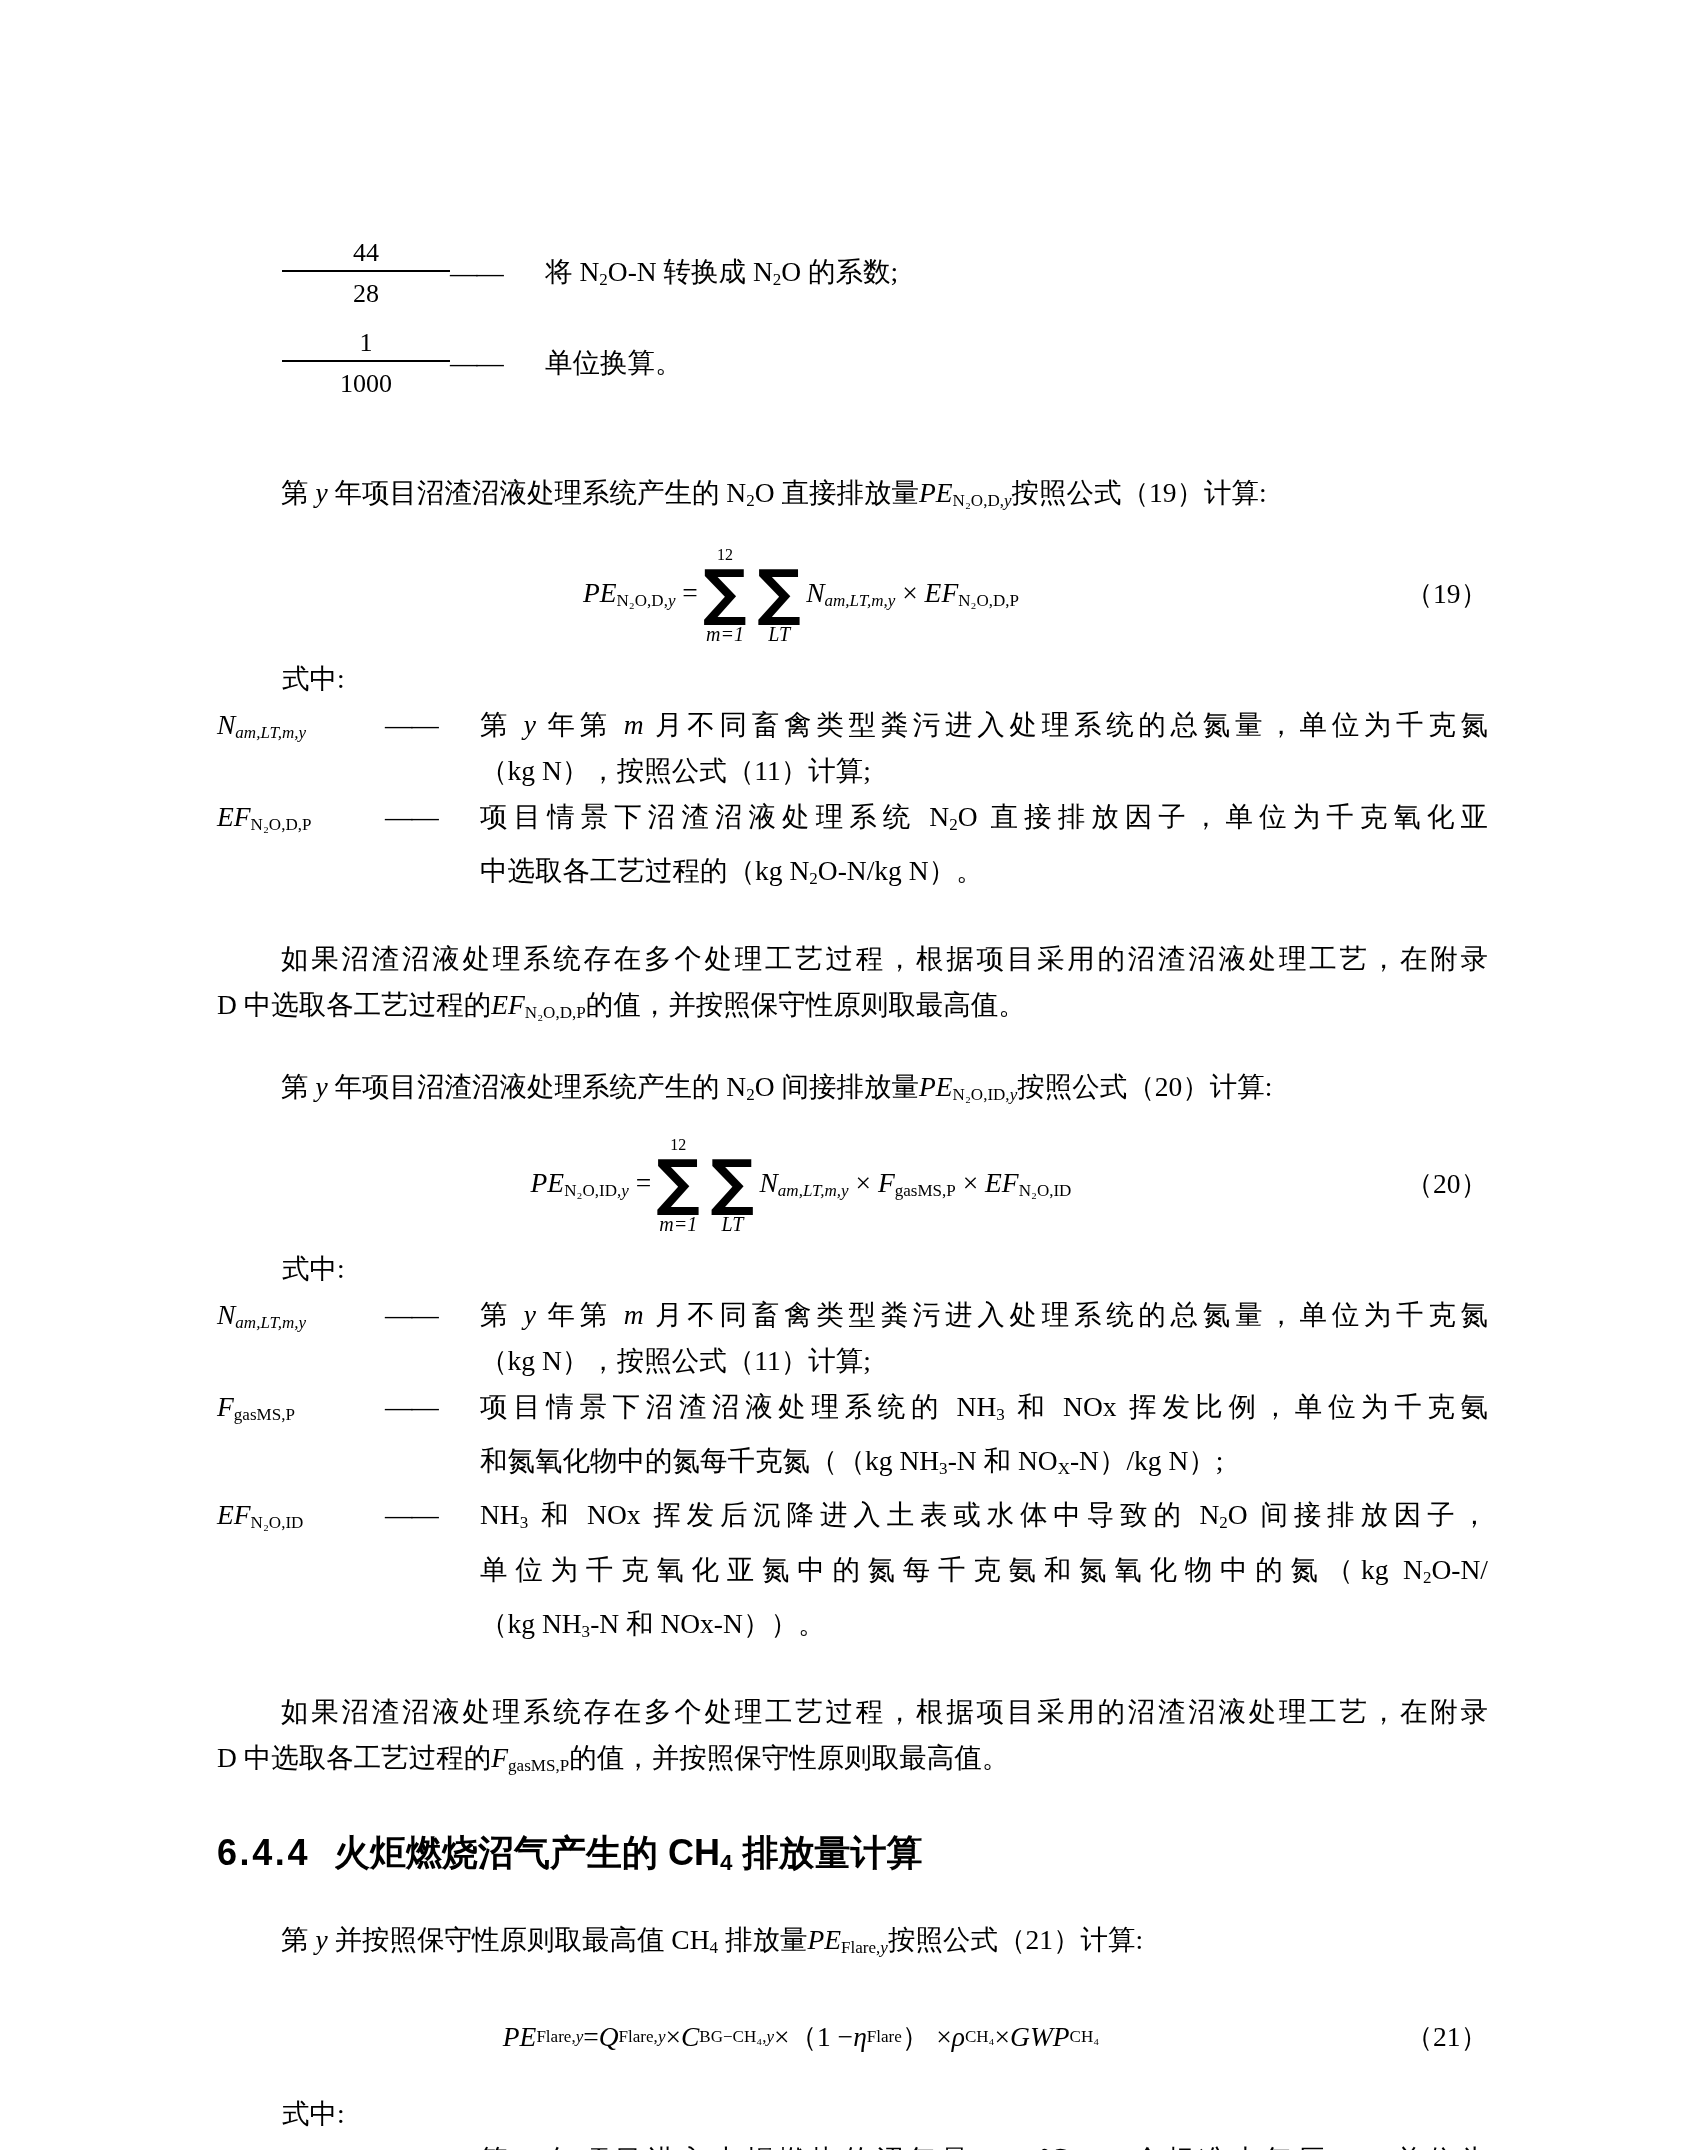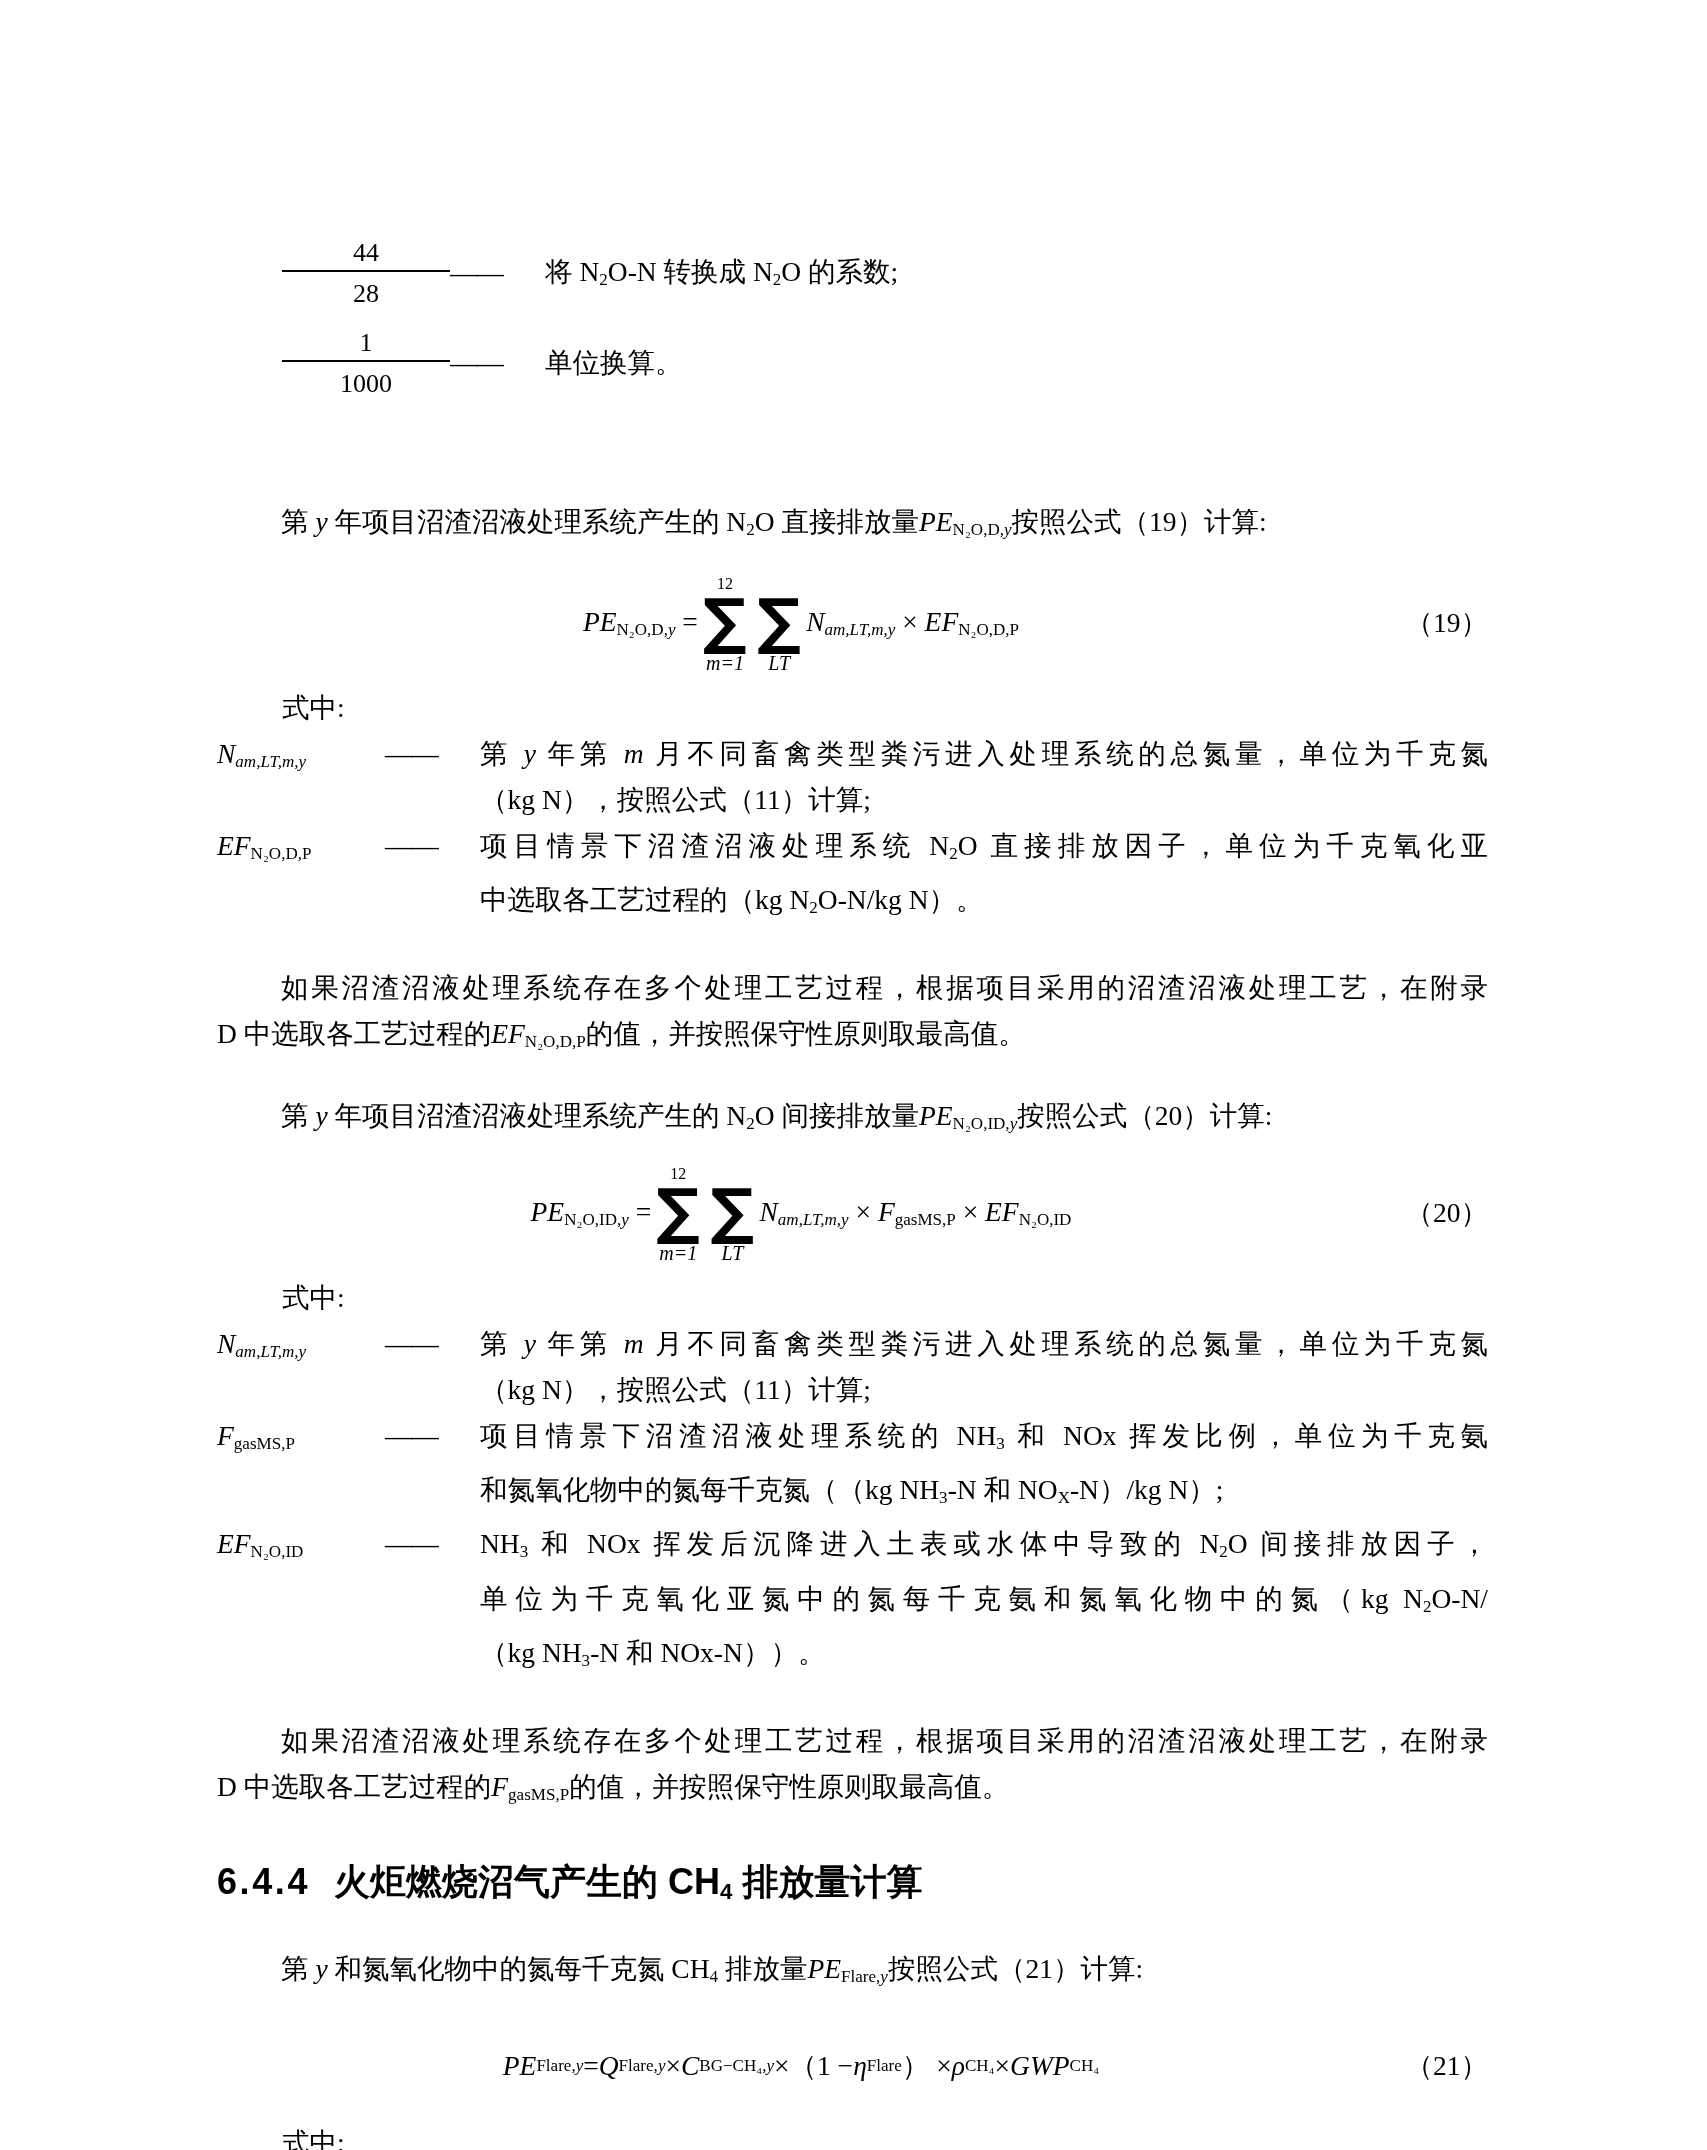--- a/index.html
+++ b/index.html
@@ -44,21 +44,21 @@
   .seg-isub{font-size:0.62em;vertical-align:-0.24em;font-style:italic;}
   .shizhong{margin-left:65px;}
   .heading{
     font-family:"Liberation Sans","DejaVu Sans",sans-serif;
     font-weight:700;font-size:36px;line-height:47px;
     margin:0;
   }
   .heading .hnum{margin-right:24px;letter-spacing:2.6px;}
   
   #unit-row-2{margin-top:13px;}
-  #p-intro19{margin-top:98px;}
+  #p-intro19{margin-top:69px;}
   #formula-19{margin-top:9.5px;}
   #shizhong-1{margin-top:2.6px;}
   #p-ruguo-1{margin-top:34px;}
   #p-intro20{margin-top:28px;}
   #formula-20{margin-top:5.2px;}
   #shizhong-2{margin-top:2.6px;}
   #p-ruguo-2{margin-top:34px;}
   #section-heading{margin-top:40px;}
   #p-intro21{margin-top:31px;}
   #formula-21{margin-top:33px;height:65px;}
@@ -181,21 +181,21 @@
 
   <div id="p-ruguo-2">
       <div class="tline jline ind"><span class="seg">如果沼渣沼液处理系统存在多个处理工艺过程，根据项目采用的沼渣沼液处理工艺，在附录</span></div>
       <div class="tline"><span class="seg">D 中选取各工艺过程的</span><span class="seg seg-i">F</span><span class="seg seg-sub">gasMS,P</span><span class="seg">的值，并按照保守性原则取最高值。</span></div>
     </div>
 
   <h2 class="heading" id="section-heading">
     <span class="hnum">6.4.4</span><span><span class="seg">火炬燃烧沼气产生的 CH</span><span class="seg seg-sub">4</span><span class="seg"> 排放量计算</span></span>
   </h2>
 
-  <div class="tline ind" id="p-intro21"><span class="seg">第 </span><span class="seg seg-i">y</span><span class="seg"> 和氮氧化物中的氮每千克氮 CH</span><span class="seg seg-sub">4</span><span class="seg"> 排放量</span><span class="seg seg-i">PE</span><span class="seg seg-sub">Flare,</span><span class="seg seg-isub">y</span><span class="seg">按照公式（21）计算:</span></div>
+  <div class="tline ind" id="p-intro21"><span class="seg">第 </span><span class="seg seg-i">y</span><span class="seg"> 并按照保守性原则取最高值 CH</span><span class="seg seg-sub">4</span><span class="seg"> 排放量</span><span class="seg seg-i">PE</span><span class="seg seg-sub">Flare,</span><span class="seg seg-isub">y</span><span class="seg">按照公式（21）计算:</span></div>
 
   <div class="formula-row f-line" id="formula-21">
     <div class="formula-main">
         <span class="seg seg-i">PE</span>
         <span class="seg seg-sub">Flare,</span>
         <span class="seg seg-isub">y</span>
         <span class="seg"> = </span>
         <span class="seg seg-i">Q</span>
         <span class="seg seg-sub">Flare,</span>
         <span class="seg seg-isub">y</span>

